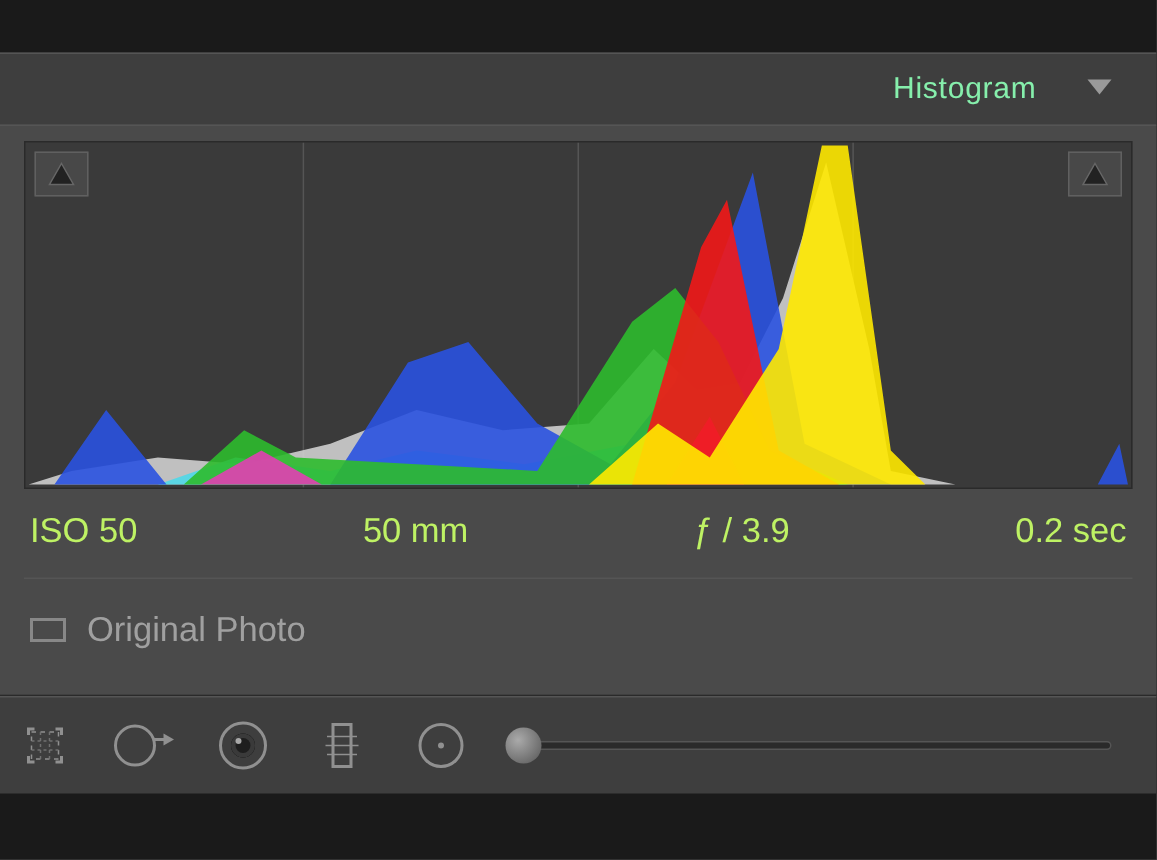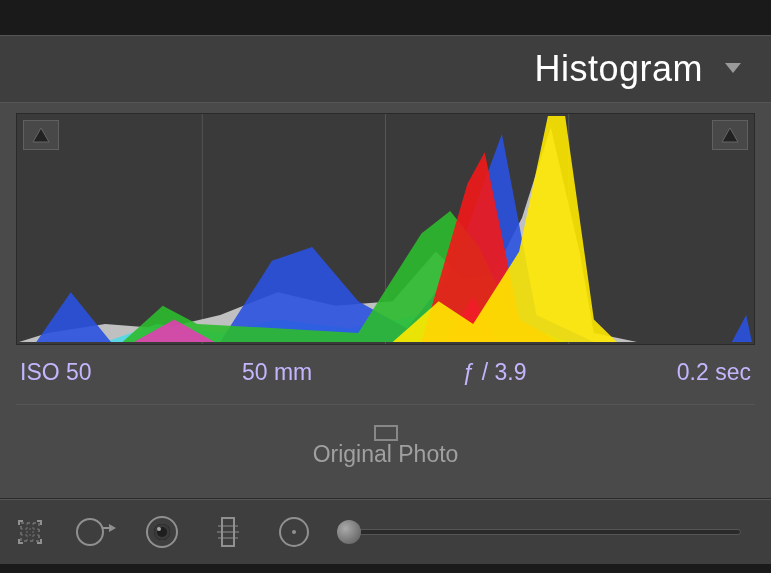--- a/index.html
+++ b/index.html
@@ -21,25 +21,25 @@
       border-bottom: 1px solid #2a2a2a;
     }
     .panel-header {
       display: flex;
       justify-content: flex-end;
       align-items: center;
       padding: 12px 28px 12px 20px;
       background: #3e3e3e;
     }
     .panel-title {
-      font-size: 36px;
+      font-size: 20px;
       font-weight: 300;
-      color: #ffffff;
+      color: #86efac;
       letter-spacing: 0.5px;
-      margin-right: 20px;
+      margin-right: 32px;
     }
     .panel-body {
       background: #4a4a4a;
       padding: 10px 16px 16px 16px;
       border-top: 1px solid #555;
     }
     .histogram-container {
       position: relative;
       height: 232px;
       background: #3a3a3a;
@@ -62,33 +62,33 @@
       justify-content: center;
       cursor: pointer;
     }
     .clip-warn.left { left: 6px; }
     .clip-warn.right { right: 6px; }
     .exif-row {
       display: flex;
       justify-content: space-between;
       padding: 14px 4px 0 4px;
       font-size: 23px;
-      color: #c4b5fd;
+      color: #bef264;
       font-weight: 300;
     }
     .original-row {
       display: flex;
       align-items: center;
+      gap: 14px;
       padding: 20px 4px 14px 4px;
       border-top: 1px solid #555;
       margin-top: 18px;
       font-size: 23px;
       color: #a0a0a0;
       font-weight: 300;
-      flex-direction: column;
     }
     .checkbox-rect {
       width: 24px;
       height: 16px;
       border: 2px solid #888;
       background: transparent;
     }
     .tool-strip {
       display: flex;
       align-items: center;

